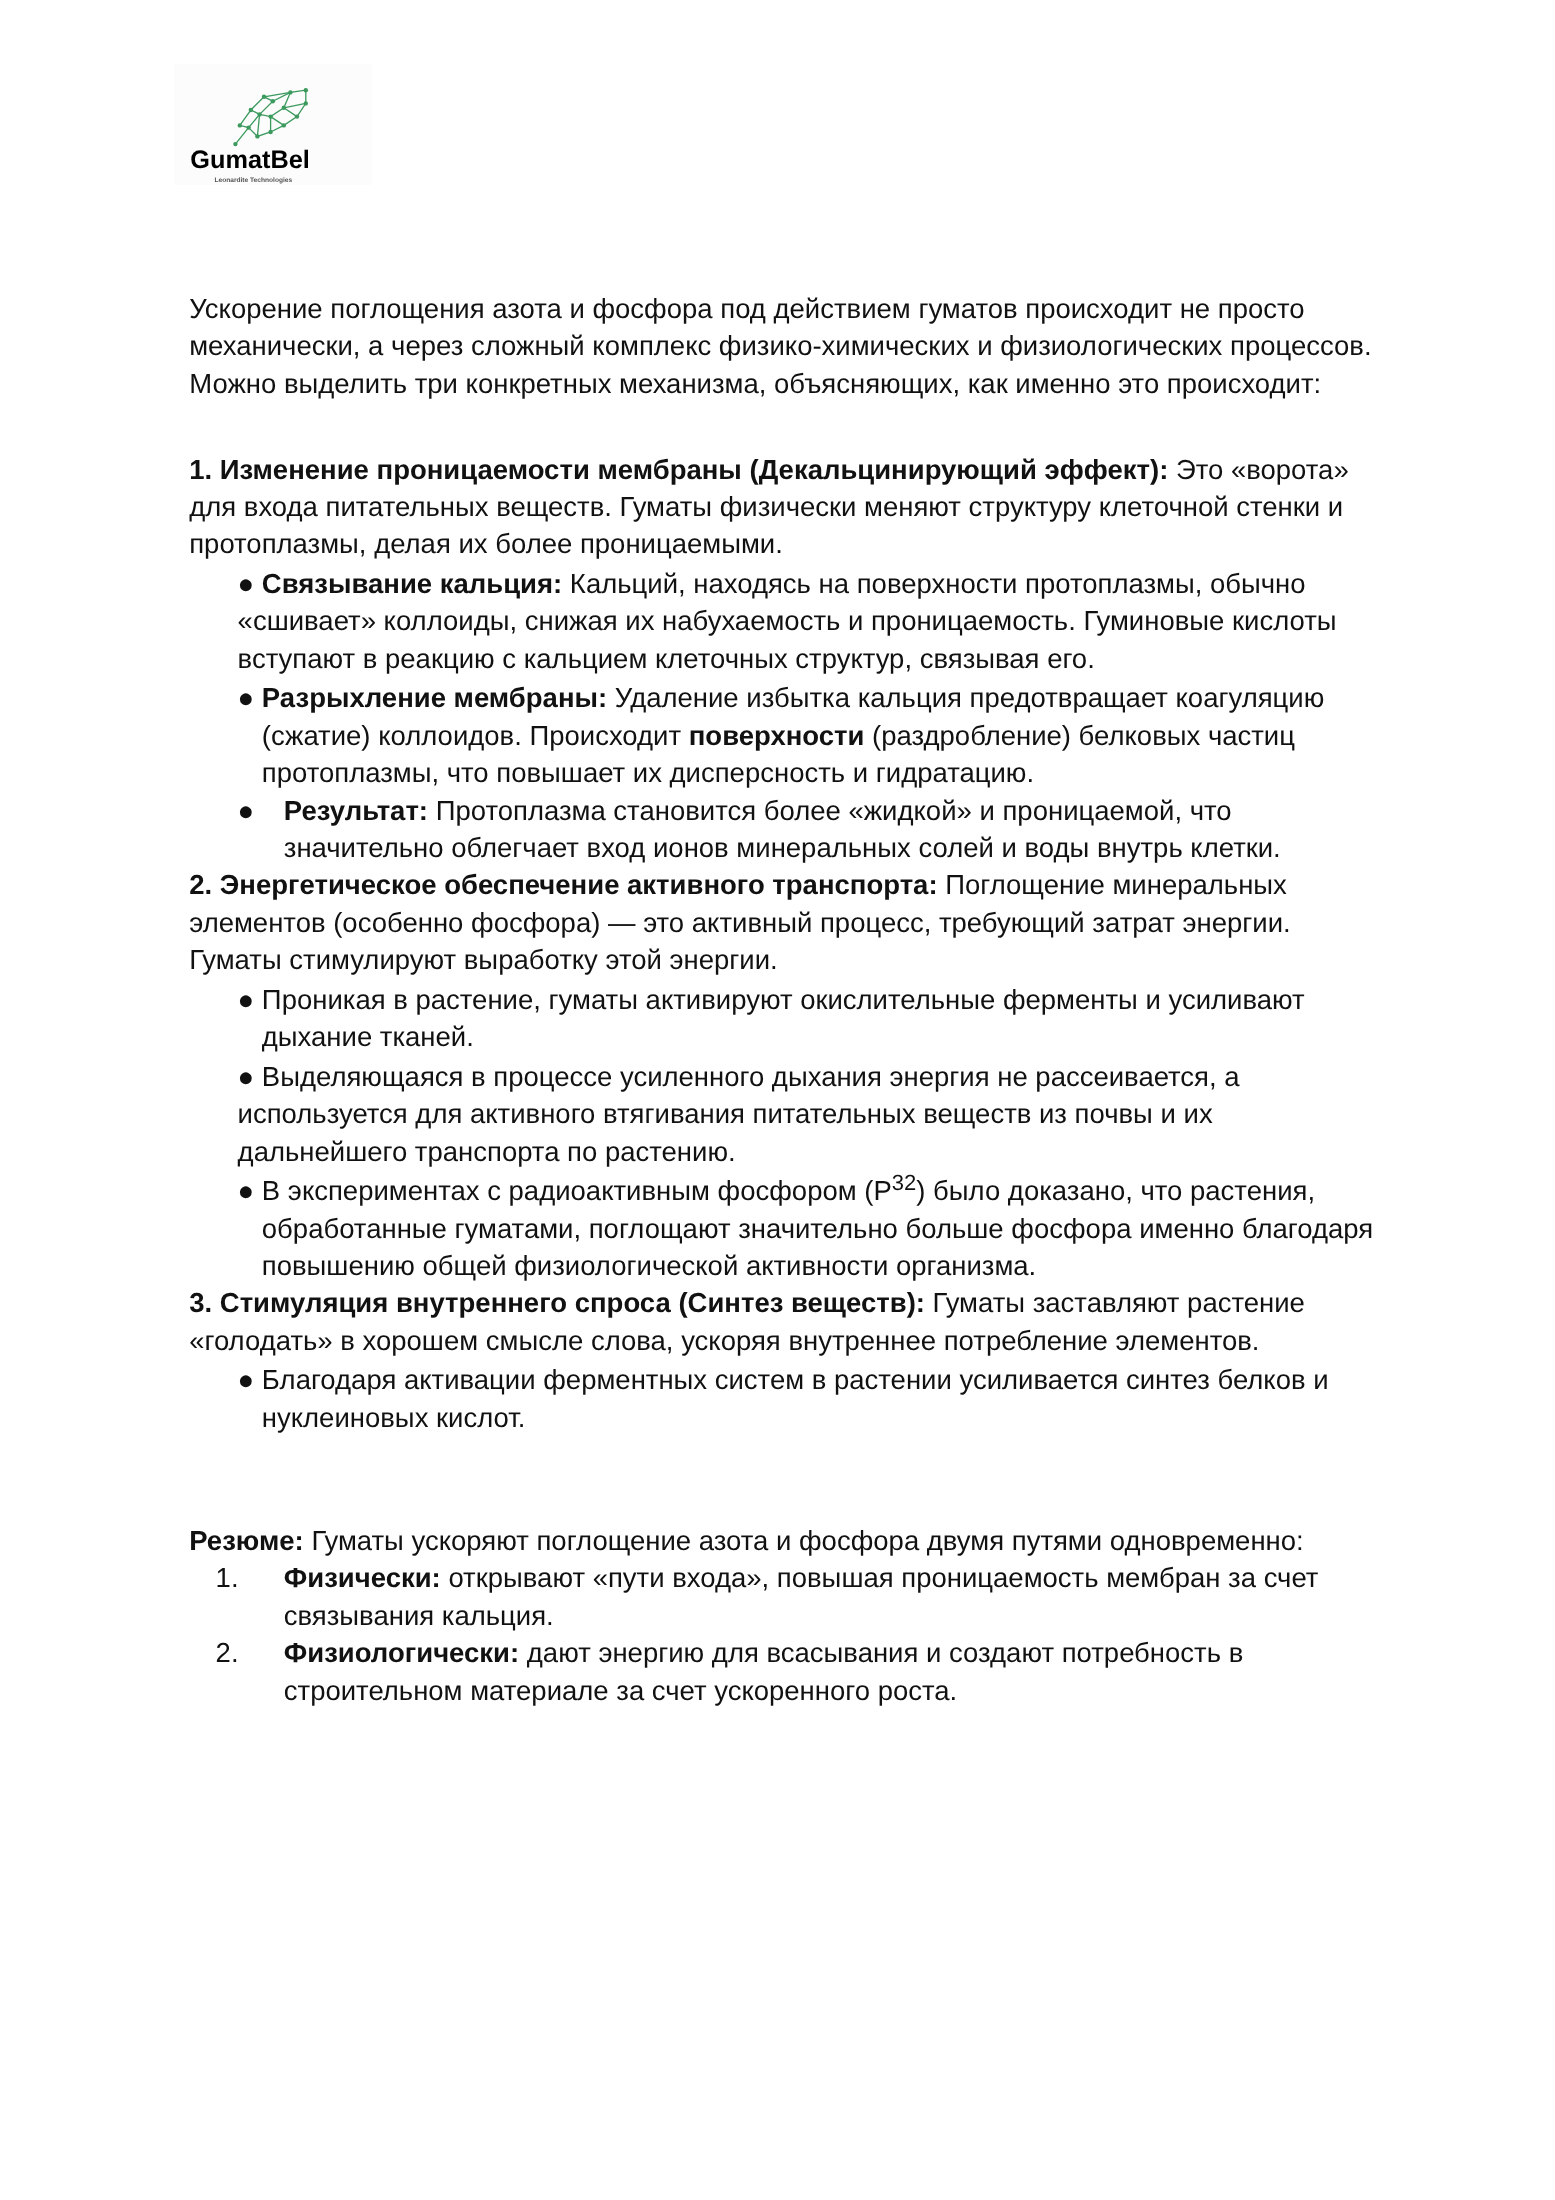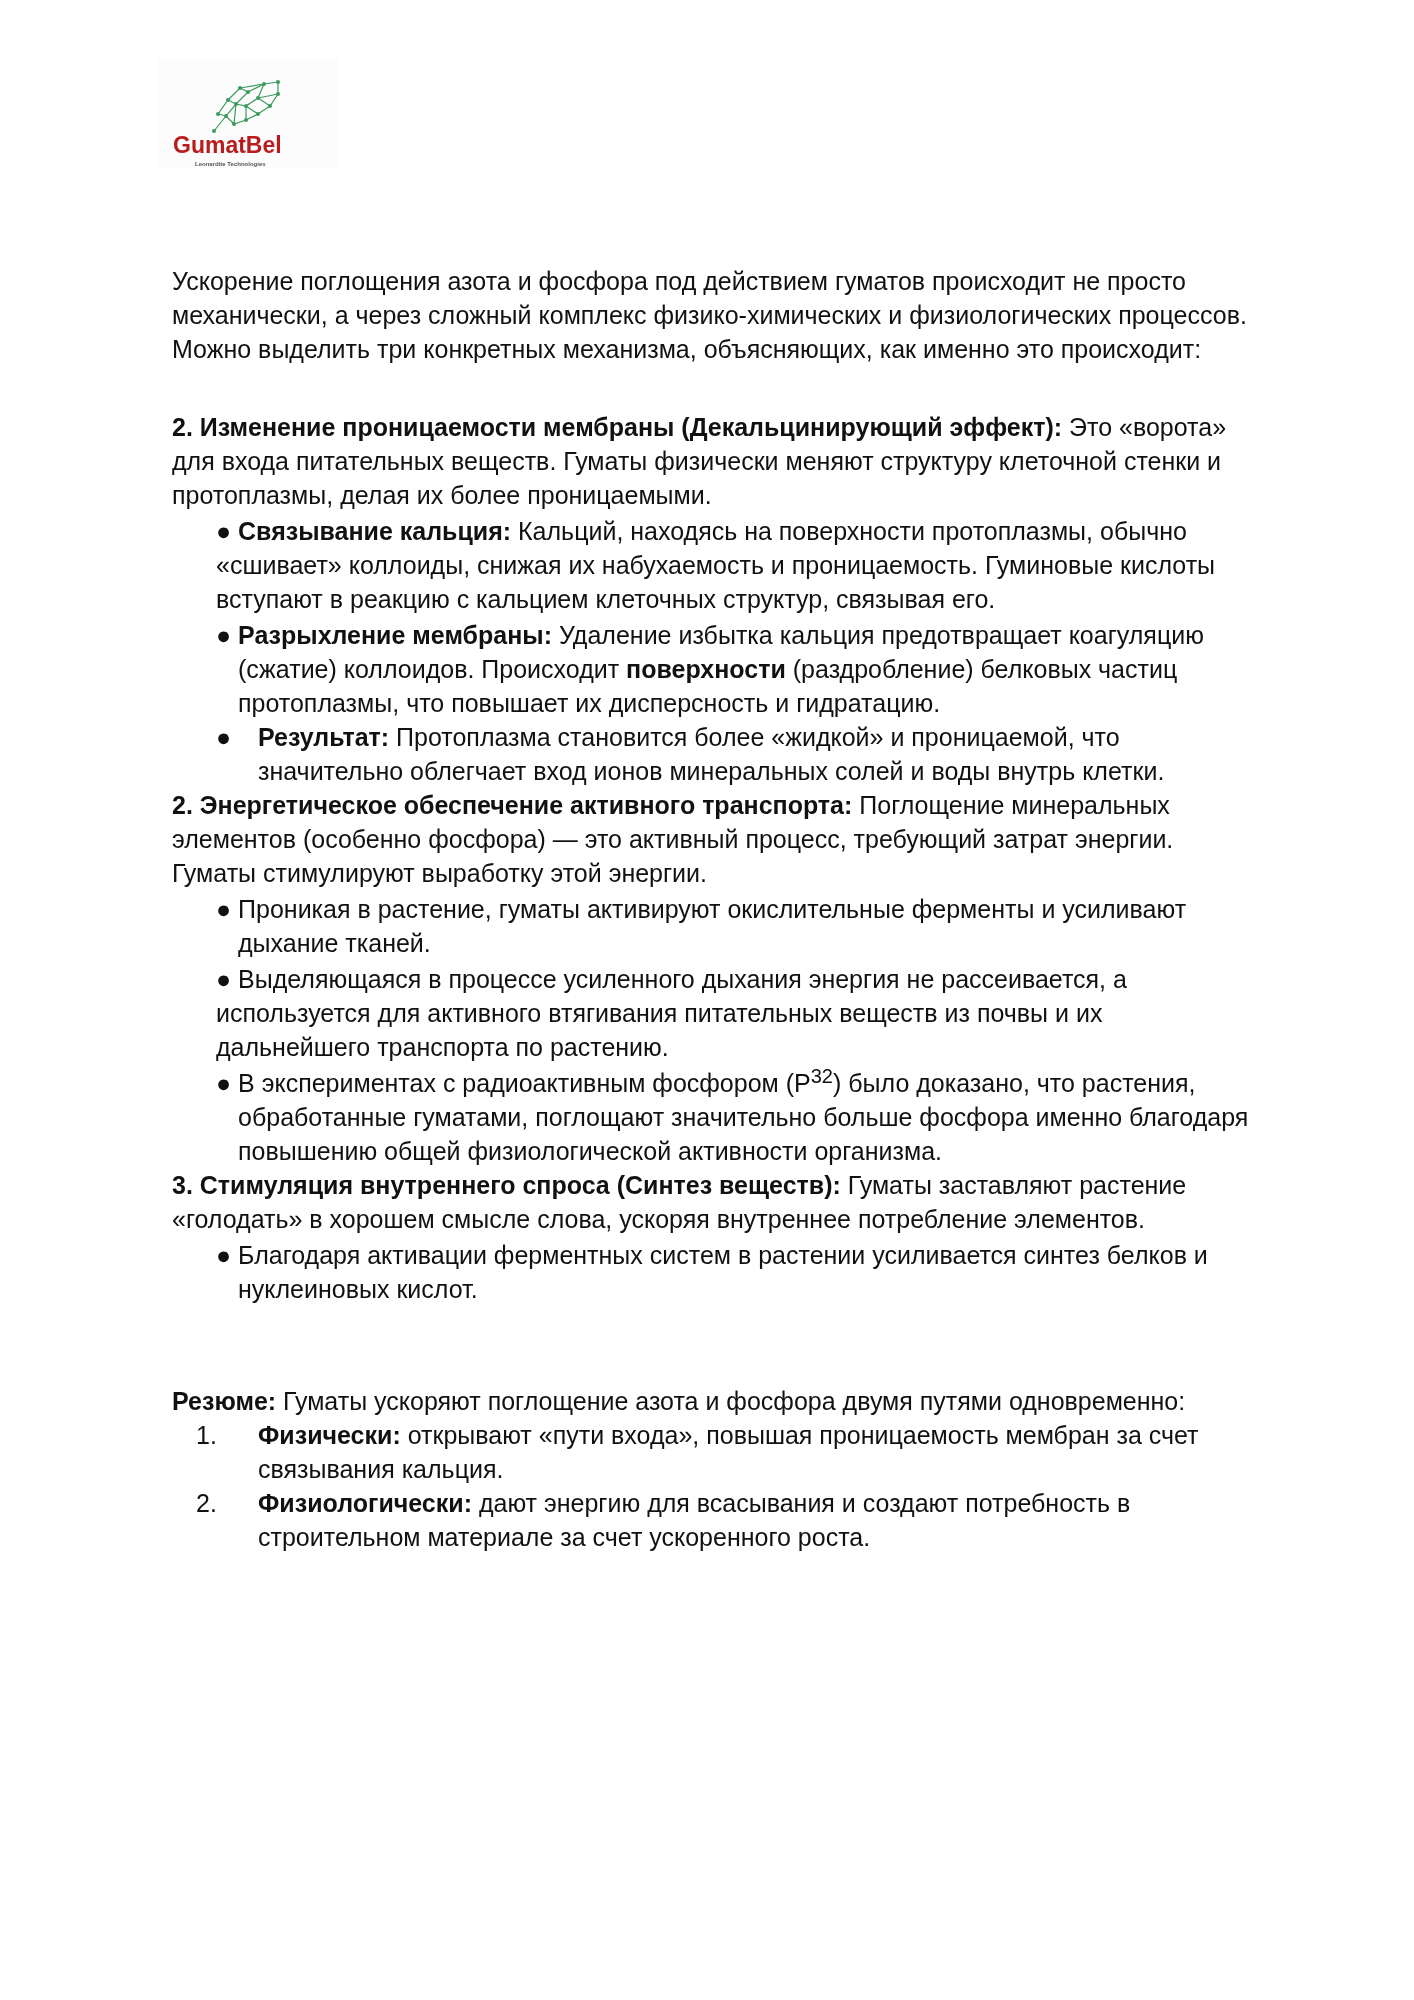--- a/index.html
+++ b/index.html
@@ -2,21 +2,21 @@
 <html><head>
 <meta charset="utf-8">
 <style>
   html, body { margin: 0; padding: 0; background: #ffffff; }
   body { width: 1414px; height: 2000px; position: relative; overflow: hidden;
     font-family: "Liberation Sans", sans-serif; color: #111; }
   .logo { position: absolute; left: 158px; top: 58px; width: 180px; height: 110px;
     background: #fbfcfb; }
   .logo svg { position: absolute; left: 48px; top: 18px; }
   .logo-title { position: absolute; left: 15px; top: 74px; font-size: 23px; font-weight: bold;
-    color: #b91c1c; letter-spacing: 0px; }
+    color: #000000; letter-spacing: 0px; }
   .logo-sub { position: absolute; left: 37px; top: 103px; font-size: 6px; font-weight: bold; color: #555; }
   .doc { position: absolute; left: 172px; top: 236px; width: 1090px; font-size: 25px; line-height: 34px; margin-top: 28px; }
   p { margin: 0; }
   .gap { height: 44px; }
   .b { font-weight: bold; }
   .bl { padding-left: 44px; }
   .bl.hang { padding-left: 66px; text-indent: -22px; }
   .bl.wide { padding-left: 86px; position: relative; }
   .bl.wide .dot { position: absolute; left: 44px; }
   .sp { margin-top: 2px; }
@@ -56,21 +56,21 @@
   </svg>
   <div class="logo-title">GumatBel</div>
   <div class="logo-sub">Leonardite Technologies</div>
 </div>
 
 <div class="doc">
   <p>Ускорение поглощения азота и фосфора под действием гуматов происходит не просто механически, а через сложный комплекс физико-химических и физиологических процессов.</p>
   <p>Можно выделить три конкретных механизма, объясняющих, как именно это происходит:</p>
   <div class="gap"></div>
 
-  <p><span class="b">2. Изменение проницаемости мембраны (Декальцинирующий эффект):</span><span> Это «ворота» для входа питательных веществ. Гуматы физически меняют структуру клеточной стенки и протоплазмы, делая их более проницаемыми.</span></p>
+  <p><span class="b">1. Изменение проницаемости мембраны (Декальцинирующий эффект):</span><span> Это «ворота» для входа питательных веществ. Гуматы физически меняют структуру клеточной стенки и протоплазмы, делая их более проницаемыми.</span></p>
   <p class="bl sp"><span>●</span> <span class="b">Связывание кальция:</span><span> Кальций, находясь на поверхности протоплазмы, обычно «сшивает» коллоиды, снижая их набухаемость и проницаемость. Гуминовые кислоты вступают в реакцию с кальцием клеточных структур, связывая его.</span></p>
   <p class="bl hang sp"><span>●</span> <span class="b">Разрыхление мембраны:</span><span> Удаление избытка кальция предотвращает коагуляцию (сжатие) коллоидов. Происходит </span><span class="b">поверхности</span><span> (раздробление) белковых частиц протоплазмы, что повышает их дисперсность и гидратацию.</span></p>
   <p class="bl wide"><span class="dot">●</span><span class="b">Результат:</span><span> Протоплазма становится более «жидкой» и проницаемой, что значительно облегчает вход ионов минеральных солей и воды внутрь клетки.</span></p>
 
   <p><span class="b">2. Энергетическое обеспечение активного транспорта:</span><span> Поглощение минеральных элементов (особенно фосфора) — это активный процесс, требующий затрат энергии. Гуматы стимулируют выработку этой энергии.</span></p>
   <p class="bl hang sp"><span>●</span><span> Проникая в растение, гуматы активируют окислительные ферменты и усиливают дыхание тканей.</span></p>
   <p class="bl sp"><span>●</span><span> Выделяющаяся в процессе усиленного дыхания энергия не рассеивается, а используется для активного втягивания питательных веществ из почвы и их дальнейшего транспорта по растению.</span></p>
   <p class="bl hang sp"><span>●</span><span> В экспериментах с радиоактивным фосфором (P</span><sup>32</sup><span>) было доказано, что растения, обработанные гуматами, поглощают значительно больше фосфора именно благодаря повышению общей физиологической активности организма.</span></p>
 
   <p><span class="b">3. Стимуляция внутреннего спроса (Синтез веществ):</span><span> Гуматы заставляют растение «голодать» в хорошем смысле слова, ускоряя внутреннее потребление элементов.</span></p>

